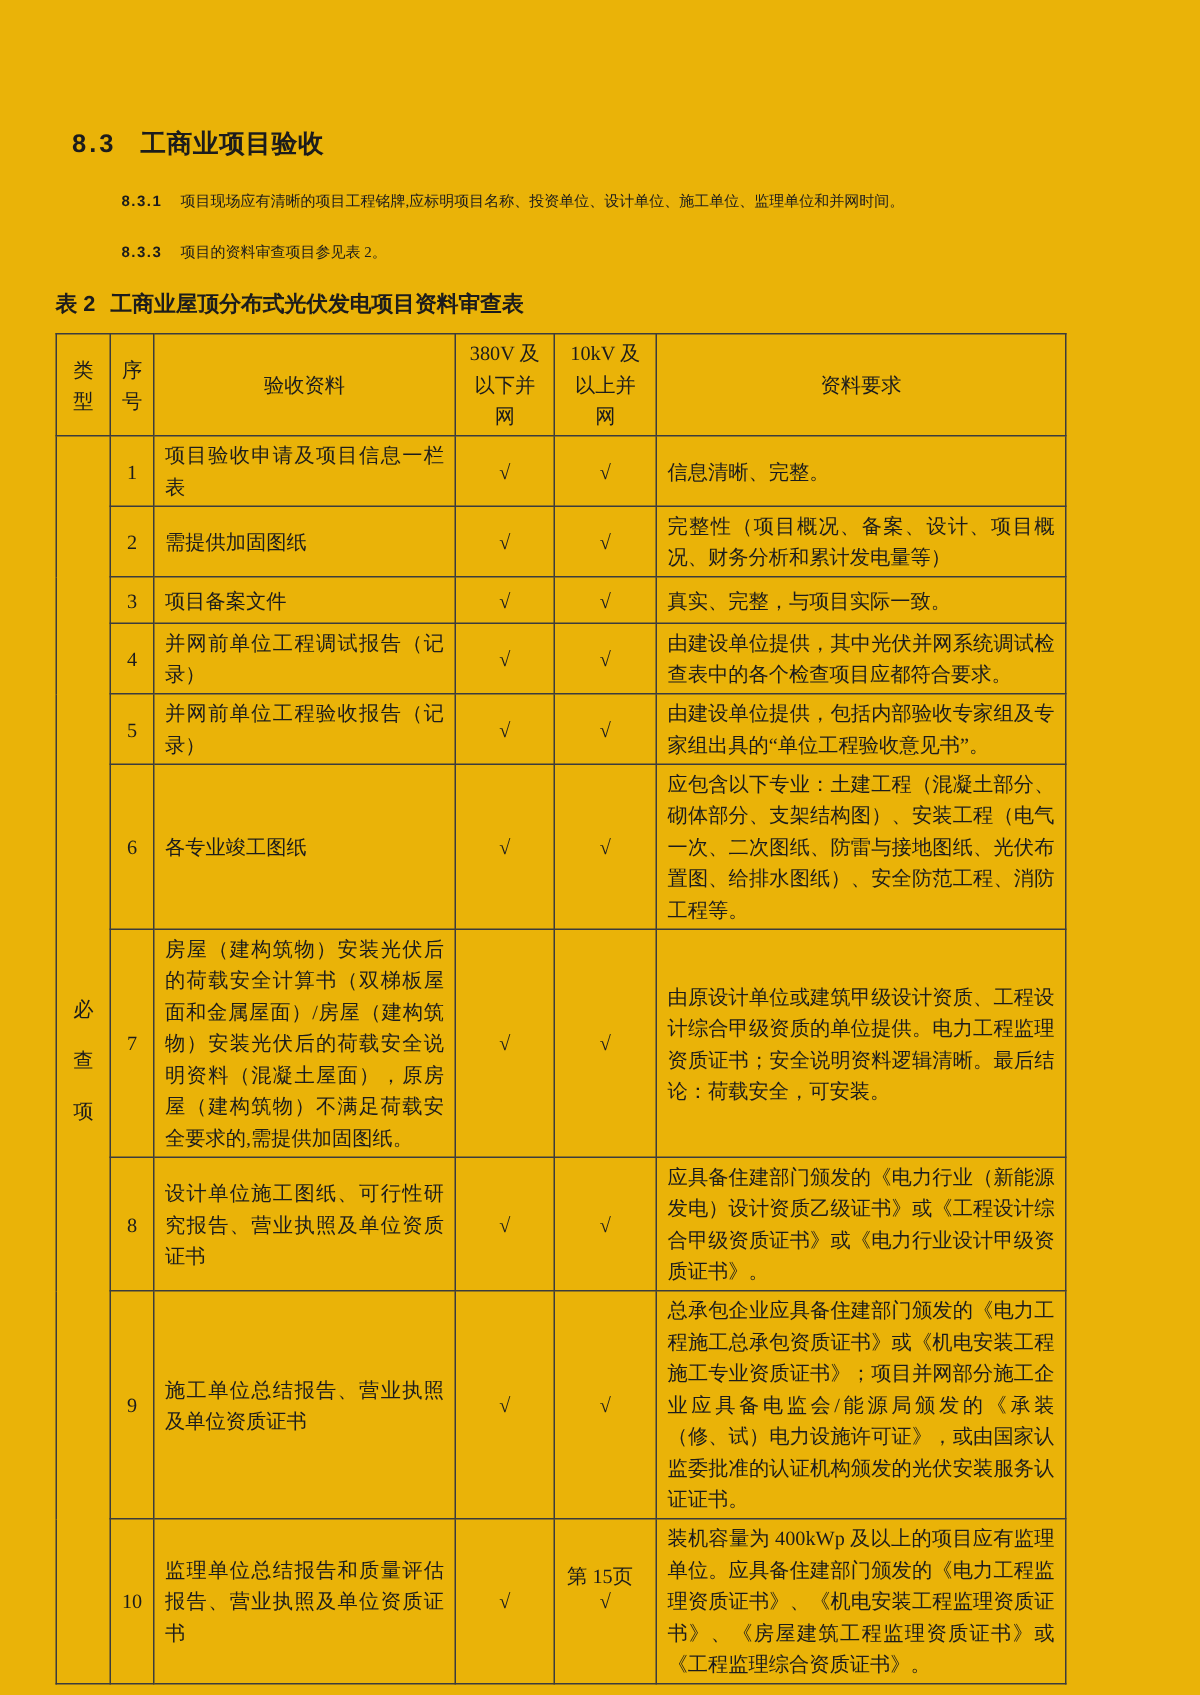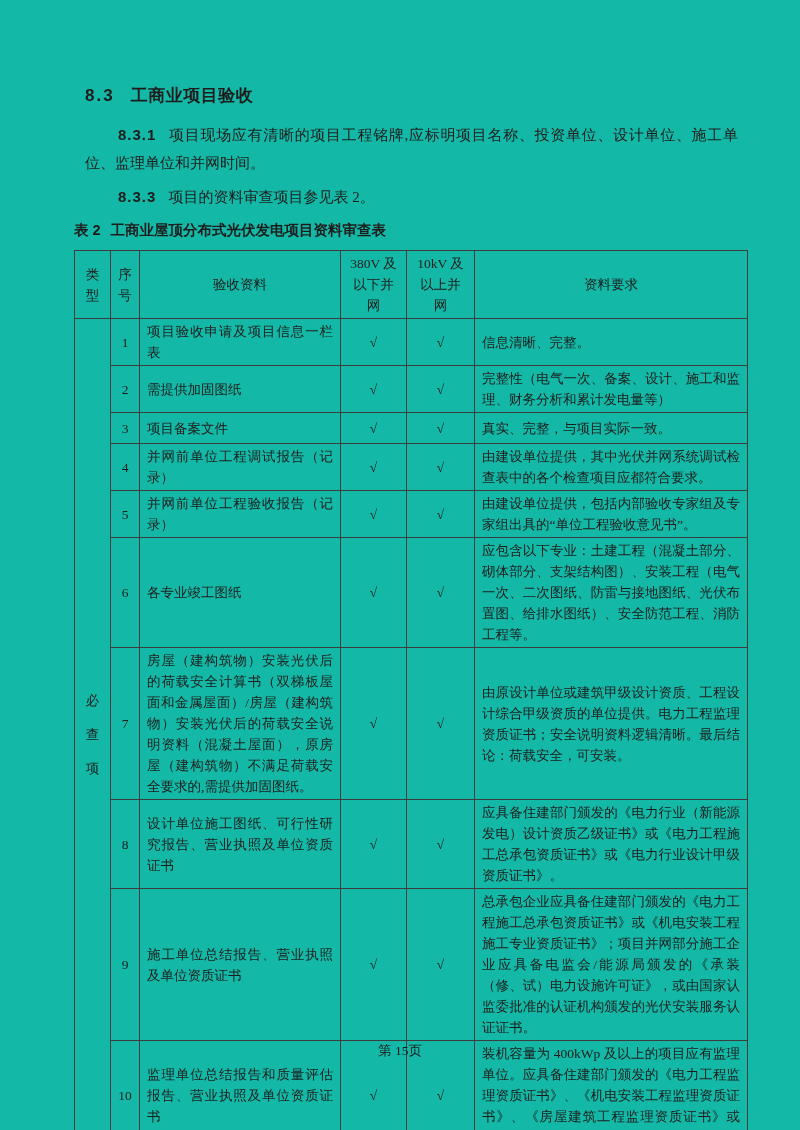--- a/index.html
+++ b/index.html
@@ -3,30 +3,30 @@
 <meta charset="utf-8">
 <style>
   html,body{margin:0;padding:0;}
   body{
     width:800px;height:1130px;background:#ffffff;
     font-family:"Liberation Serif","DejaVu Serif",serif;
     color:#1c1c1c;
     -webkit-font-smoothing:antialiased;
   }
   .page{
-    position:relative;width:800px;height:1130px;background:#14b8a6;
-    box-sizing:border-box;padding:84px 62px 0 85px;overflow:hidden;
+    position:relative;width:800px;height:1130px;background:#eab308;
+    box-sizing:border-box;padding:84px 62px 0 48px;overflow:hidden;
   }
   .section-heading{
     font-family:"Liberation Sans","DejaVu Sans",sans-serif;
     font-size:17px;font-weight:bold;margin:0 0 14px 0;letter-spacing:.5px;
   }
   .section-heading .sec-num{margin-right:16px;letter-spacing:2px;}
   .para{
-    font-size:15px;line-height:28px;margin:0 0 6px 0;
+    font-size:10px;line-height:28px;margin:0 0 6px 0;
     text-align:justify;text-indent:33px;
   }
   .para .p-num{
     font-family:"Liberation Sans","DejaVu Sans",sans-serif;
     font-weight:bold;margin-right:12px;letter-spacing:1px;
   }
   .table-area{width:674px;margin-left:-11px;}
   .table-title{
     font-family:"Liberation Sans","DejaVu Sans",sans-serif;
     font-size:14.5px;font-weight:bold;margin:10px 0 10px 0;
@@ -110,21 +110,21 @@
           <td class="c-mat">项目验收申请及项目信息一栏表</td>
           <td class="c-chk">√</td>
           <td class="c-chk">√</td>
           <td class="c-req">信息清晰、完整。</td>
         </tr>
         <tr class="rh2">
           <td class="c-no">2</td>
           <td class="c-mat">需提供加固图纸</td>
           <td class="c-chk">√</td>
           <td class="c-chk">√</td>
-          <td class="c-req">完整性（电气一次、备案、设计、施工和监理、财务分析和累计发电量等）</td>
+          <td class="c-req">完整性（项目概况、备案、设计、项目概况、财务分析和累计发电量等）</td>
         </tr>
         <tr class="rh3">
           <td class="c-no">3</td>
           <td class="c-mat">项目备案文件</td>
           <td class="c-chk">√</td>
           <td class="c-chk">√</td>
           <td class="c-req">真实、完整，与项目实际一致。</td>
         </tr>
         <tr class="rh4">
           <td class="c-no">4</td>
@@ -152,21 +152,21 @@
           <td class="c-mat">房屋（建构筑物）安装光伏后的荷载安全计算书（双梯板屋面和金属屋面）/房屋（建构筑物）安装光伏后的荷载安全说明资料（混凝土屋面），原房屋（建构筑物）不满足荷载安全要求的,需提供加固图纸。</td>
           <td class="c-chk">√</td>
           <td class="c-chk">√</td>
           <td class="c-req">由原设计单位或建筑甲级设计资质、工程设计综合甲级资质的单位提供。电力工程监理资质证书；安全说明资料逻辑清晰。最后结论：荷载安全，可安装。</td>
         </tr>
         <tr class="rh8">
           <td class="c-no">8</td>
           <td class="c-mat">设计单位施工图纸、可行性研究报告、营业执照及单位资质证书</td>
           <td class="c-chk">√</td>
           <td class="c-chk">√</td>
-          <td class="c-req">应具备住建部门颁发的《电力行业（新能源发电）设计资质乙级证书》或《电力工程施工总承包资质证书》或《电力行业设计甲级资质证书》。</td>
+          <td class="c-req">应具备住建部门颁发的《电力行业（新能源发电）设计资质乙级证书》或《工程设计综合甲级资质证书》或《电力行业设计甲级资质证书》。</td>
         </tr>
         <tr class="rh9">
           <td class="c-no">9</td>
           <td class="c-mat">施工单位总结报告、营业执照及单位资质证书</td>
           <td class="c-chk">√</td>
           <td class="c-chk">√</td>
           <td class="c-req">总承包企业应具备住建部门颁发的《电力工程施工总承包资质证书》或《机电安装工程施工专业资质证书》；项目并网部分施工企业应具备电监会/能源局颁发的《承装（修、试）电力设施许可证》，或由国家认监委批准的认证机构颁发的光伏安装服务认证证书。</td>
         </tr>
         <tr class="rh10">
           <td class="c-no">10</td>

